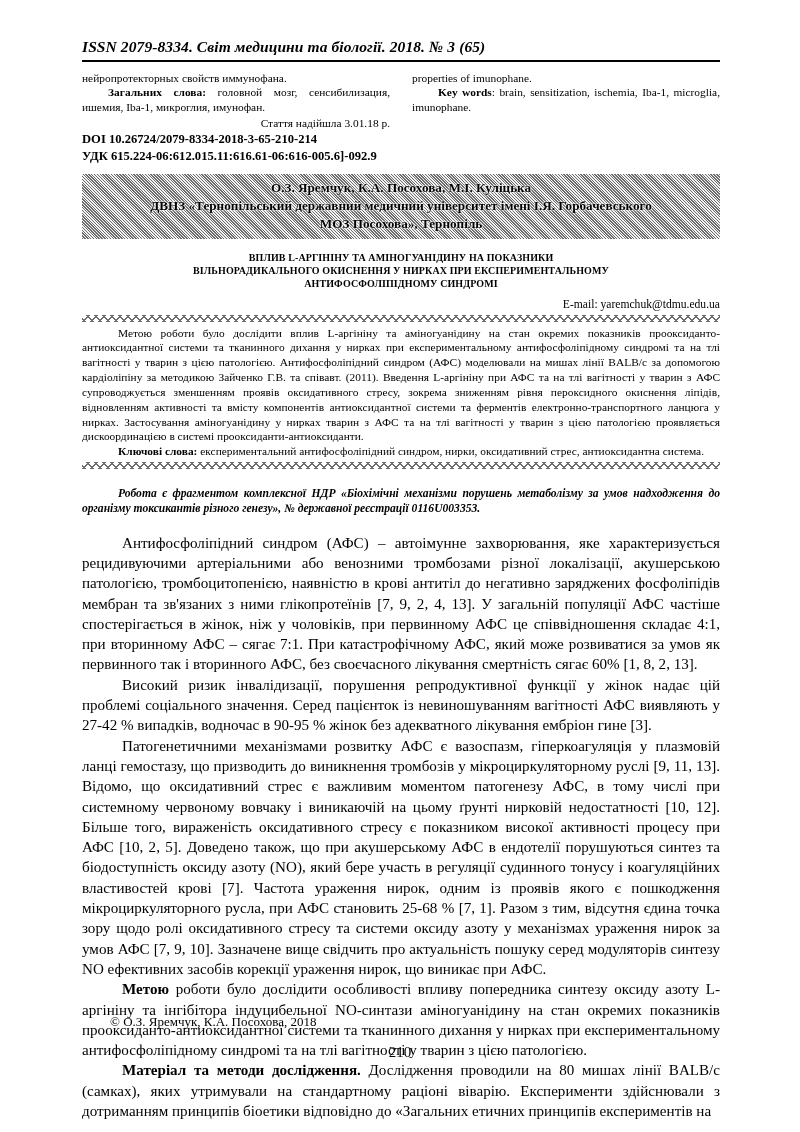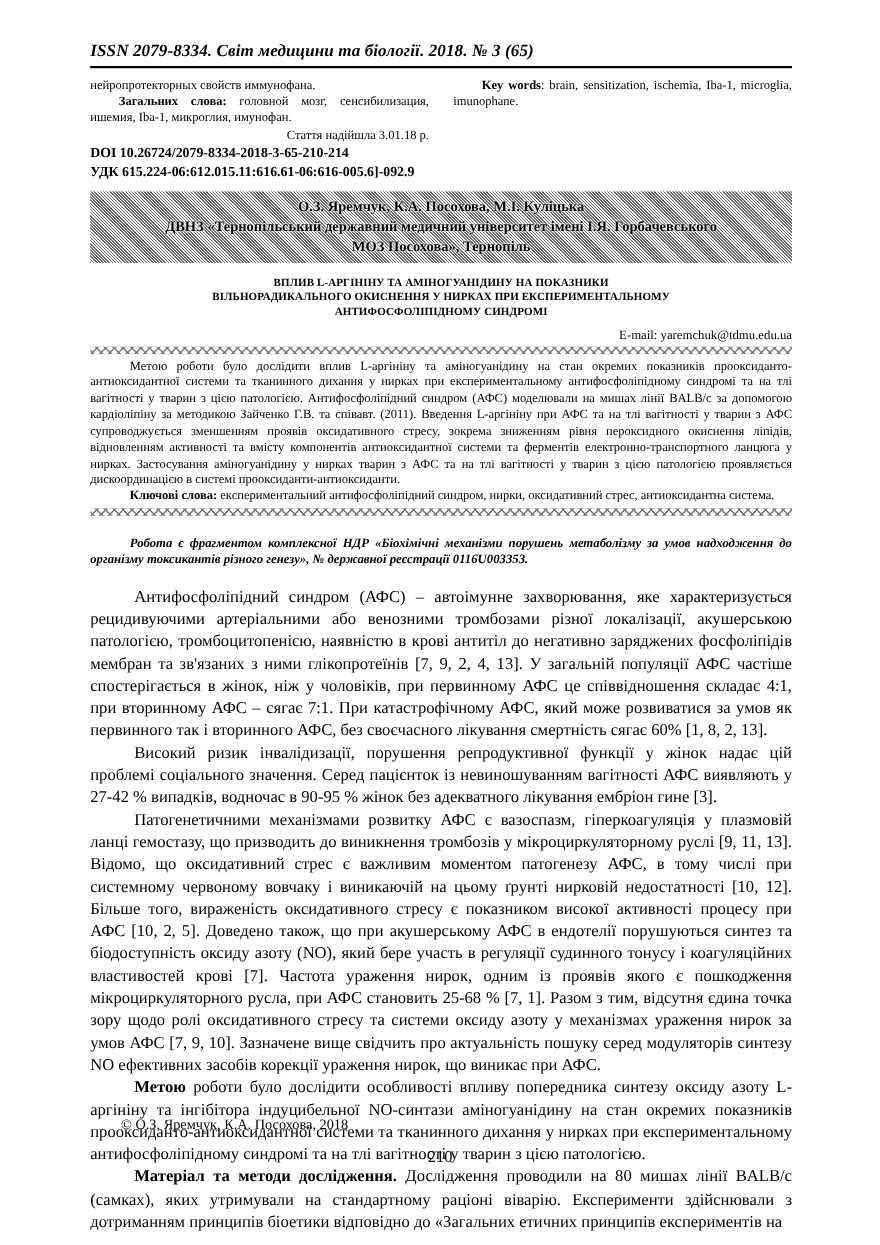--- a/index.html
+++ b/index.html
@@ -159,20 +159,21 @@
   <div class="runhead">ISSN 2079-8334. Світ медицини та біології. 2018. № 3 (65)</div>
   <div class="runhead-rule"></div>
 
   <div class="kw-cols">
     <div class="kw-col">
       <p>нейропротекторных свойств иммунофана.</p>
       <p class="kw-indent"><b>Загальних слова:</b><span> головной мозг, сенсибилизация, ишемия, Iba-1, микроглия, имунофан.</span></p>
       <p class="kw-right">Стаття надійшла 3.01.18 р.</p>
     </div>
     <div class="kw-col">
+      <p>properties of imunophane.</p>
       <p class="kw-indent"><b>Key words</b><span>: brain, sensitization, ischemia, Iba-1, microglia, imunophane.</span></p>
     </div>
   </div>
 
   <div class="doi-block">
     <div>DOI 10.26724/2079-8334-2018-3-65-210-214</div>
     <div>УДК 615.224-06:612.015.11:616.61-06:616-005.6]-092.9</div>
   </div>
 
   <div class="author-banner">

